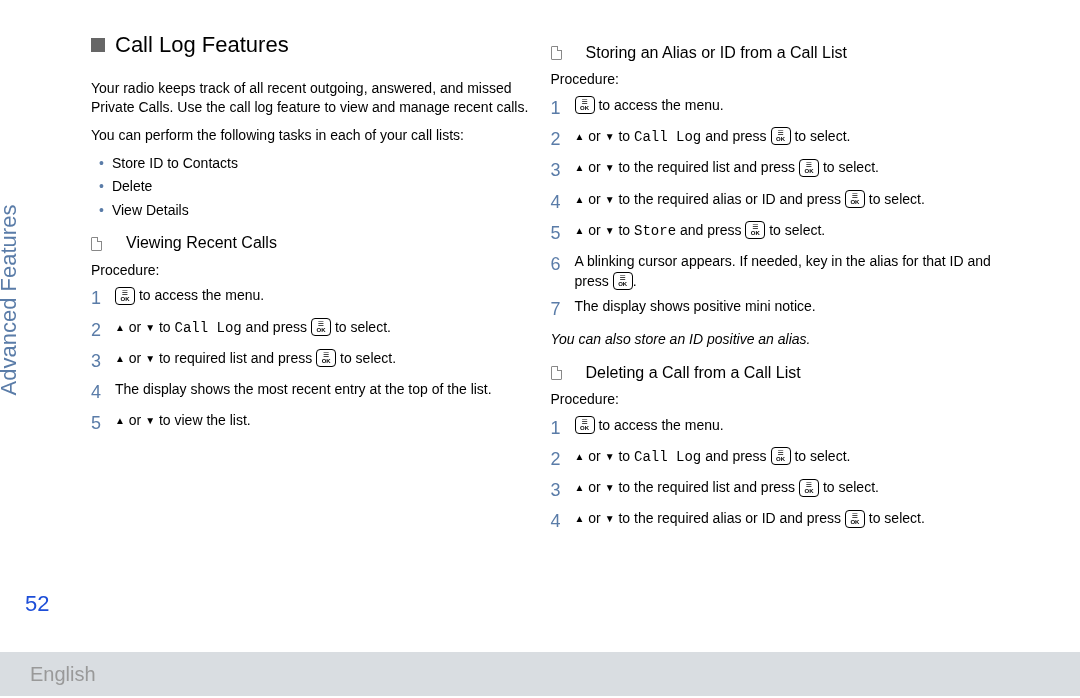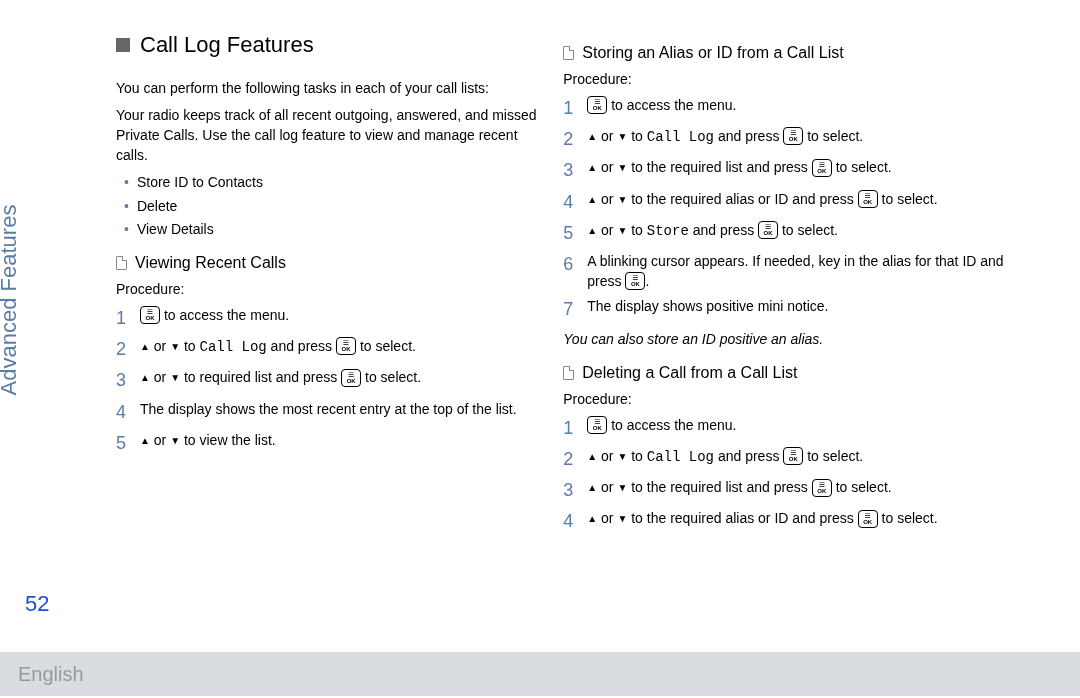--- a/index.html
+++ b/index.html
@@ -38,34 +38,34 @@
     bottom: 32px;
     font-size: 22px;
     color: #1d4ed8;
     margin-top: 46px;
   }
   .footer {
     background: #d9dde1;
     height: 44px;
     display: flex;
     align-items: center;
-    padding-left: 18px;
+    padding-left: 30px;
     font-size: 20px;
     color: #999;
   }
   .col {
     width: 460px;
     padding-right: 20px;
   }
-  .col-left { margin-left: 86px; }
+  .col-left { margin-left: 61px; }
   .col-right { width: 480px; }
   .h1row { display: flex; align-items: center; gap: 10px; margin-bottom: 18px; }
   .sq { width: 14px; height: 14px; background: #666; }
   .h1 { font-size: 22px; font-weight: 400; }
-  .h2row { display: flex; align-items: center; gap: 8px; margin: 12px 0 6px; }
+  .h2row { display: flex; align-items: center; gap: 24px; margin: 12px 0 6px; }
   .docicon { width: 11px; height: 14px; border: 1px solid #888; border-radius: 1px; position: relative; }
   .docicon::after { content: ""; position: absolute; right: -1px; top: -1px; width: 4px; height: 4px; background: #fff; border-left: 1px solid #888; border-bottom: 1px solid #888; }
   .h2 { font-size: 16px; font-weight: 400; }
   p { margin: 8px 0; }
   .bullets { margin: 6px 0; }
   .bl { display: flex; gap: 8px; margin: 4px 0 4px 8px; }
   .dot { color: #5a7ca8; font-size: 14px; line-height: 1.4; }
   .steps { margin: 4px 0; }
   .step { display: flex; gap: 10px; margin: 6px 0; }
   .num { color: #5a7ca8; font-size: 18px; font-weight: 400; min-width: 14px; }
@@ -90,22 +90,22 @@
 
 <div class="page">
   <div class="side-label">Advanced Features</div>
   <div class="page-num">52</div>
 
   <div class="col col-left">
     <div class="h1row">
       <div class="sq"></div>
       <div class="h1">Call Log Features</div>
     </div>
+    <p>Your radio keeps track of all recent outgoing, answered, and missed Private Calls. Use the call log feature to view and manage recent calls.</p>
     <p>You can perform the following tasks in each of your call lists:</p>
-    <p>Your radio keeps track of all recent outgoing, answered, and missed Private Calls. Use the call log feature to view and manage recent calls.</p>
     <div class="bullets">
       <div class="bl">
           <span class="dot">•</span>
           <span>Store ID to Contacts</span>
         </div>
       <div class="bl">
           <span class="dot">•</span>
           <span>Delete</span>
         </div>
       <div class="bl">

